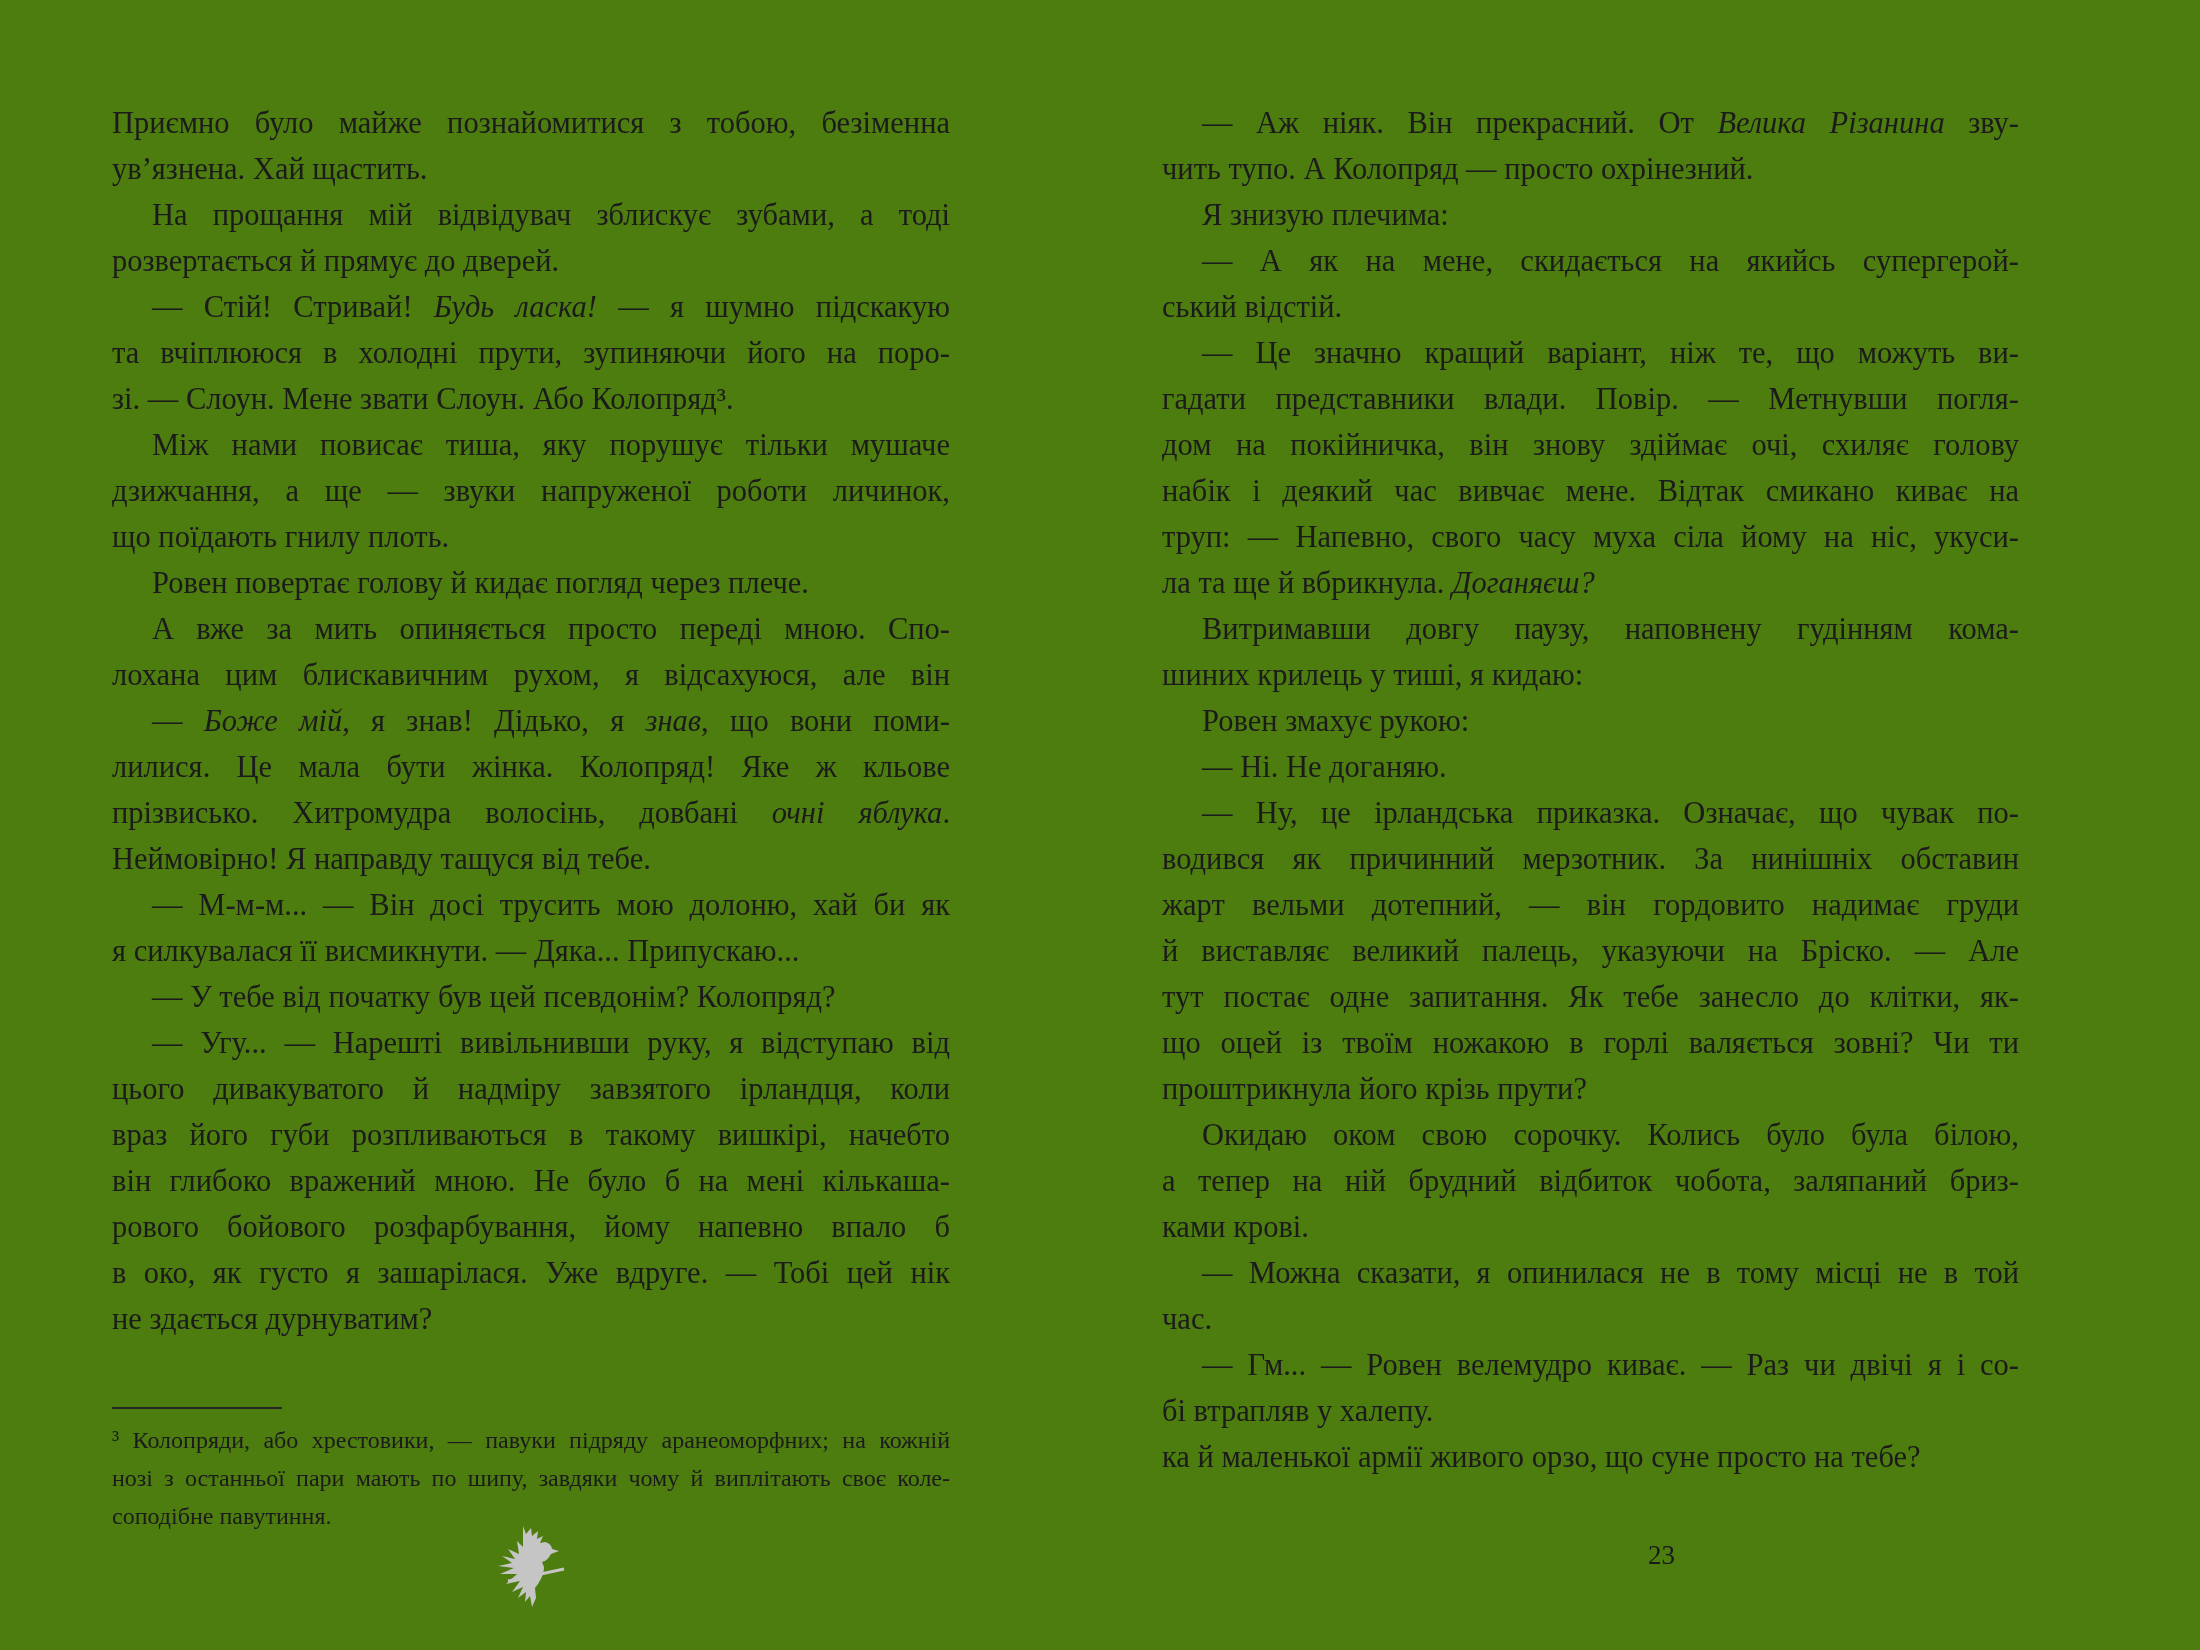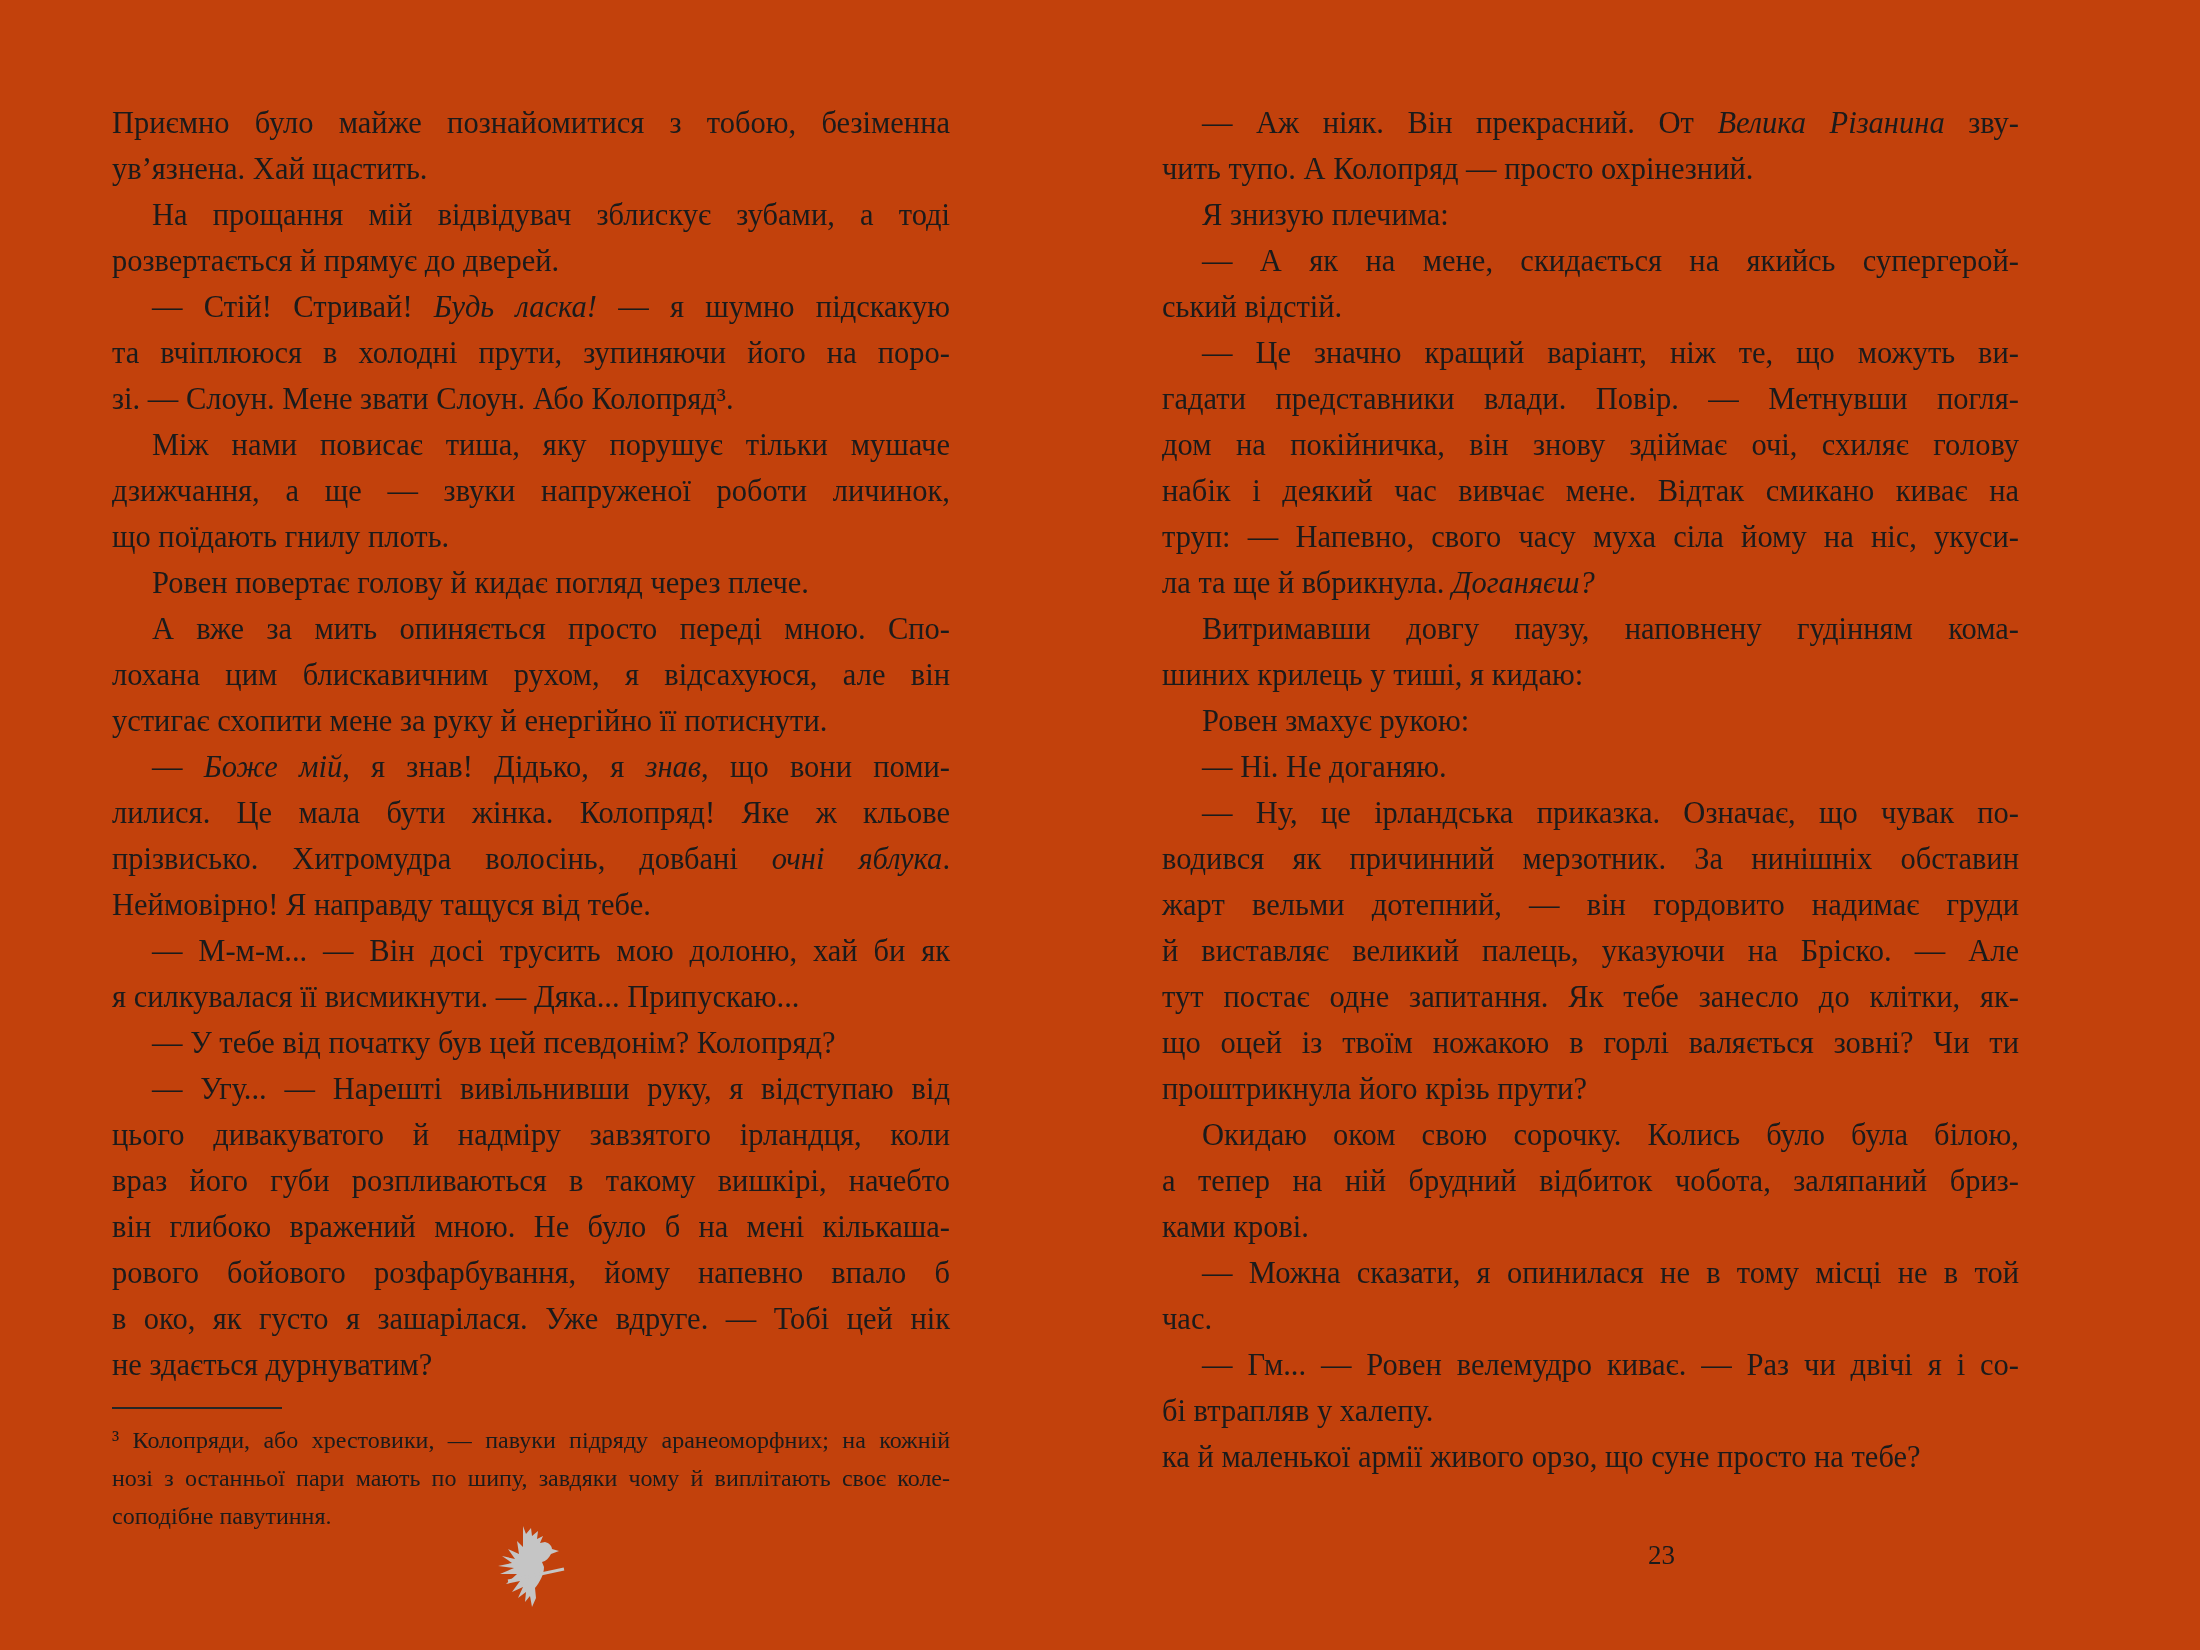--- a/index.html
+++ b/index.html
@@ -1,17 +1,17 @@
 <!DOCTYPE html>
 <html><head>
 <meta charset="utf-8">
 <style>
   html,body { margin:0; padding:0; background:#ffffff; }
   .canvas {
-    position:relative; width:2200px; height:1650px; background:#c2410c;
+    position:relative; width:2200px; height:1650px; background:#4d7c0f;
     font-family:"Liberation Serif","DejaVu Serif",serif; color:#1b1b1b;
     overflow:hidden;
   }
   .col { position:absolute; top:100px; }
   .col.left  { left:112px;  width:838px; }
   .col.right { left:1162px; width:857px; }
   .line {
     height:46px; line-height:46px; font-size:30.5px;
     text-align:left; white-space:normal;
   }
@@ -42,21 +42,20 @@
       <div class="line">розвертається й прямує до дверей.</div>
       <div class="line just indent">— Стій! Стривай! <i>Будь ласка!</i> — я шумно підскакую</div>
       <div class="line just">та вчіплююся в холодні прути, зупиняючи його на поро-</div>
       <div class="line">зі. — Слоун. Мене звати Слоун. Або Колопряд³.</div>
       <div class="line just indent">Між нами повисає тиша, яку порушує тільки мушаче</div>
       <div class="line just">дзижчання, а ще — звуки напруженої роботи личинок,</div>
       <div class="line">що поїдають гнилу плоть.</div>
       <div class="line indent">Ровен повертає голову й кидає погляд через плече.</div>
       <div class="line just indent">А вже за мить опиняється просто переді мною. Спо-</div>
       <div class="line just">лохана цим блискавичним рухом, я відсахуюся, але він</div>
-      <div class="line">устигає схопити мене за руку й енергійно її потиснути.</div>
       <div class="line just indent">— <i>Боже мій</i>, я знав! Дідько, я <i>знав</i>, що вони поми-</div>
       <div class="line just">лилися. Це мала бути жінка. Колопряд! Яке ж кльове</div>
       <div class="line just">прізвисько. Хитромудра волосінь, довбані <i>очні яблука</i>.</div>
       <div class="line">Неймовірно! Я направду тащуся від тебе.</div>
       <div class="line just indent">— М-м-м... — Він досі трусить мою долоню, хай би як</div>
       <div class="line">я силкувалася її висмикнути. — Дяка... Припускаю...</div>
       <div class="line indent">— У тебе від початку був цей псевдонім? Колопряд?</div>
       <div class="line just indent">— Угу... — Нарешті вивільнивши руку, я відступаю від</div>
       <div class="line just">цього дивакуватого й надміру завзятого ірландця, коли</div>
       <div class="line just">враз його губи розпливаються в такому вишкірі, начебто</div>

